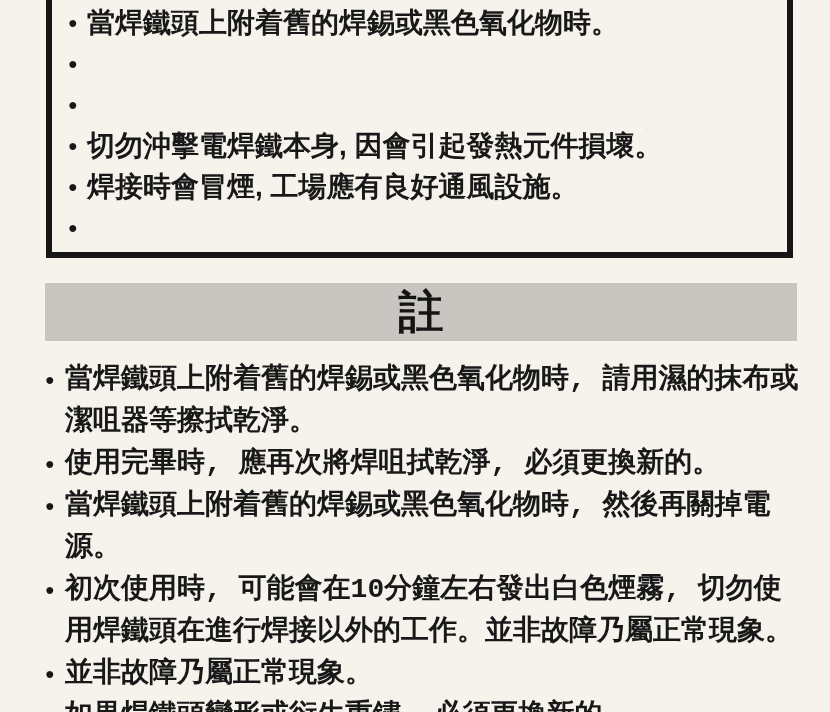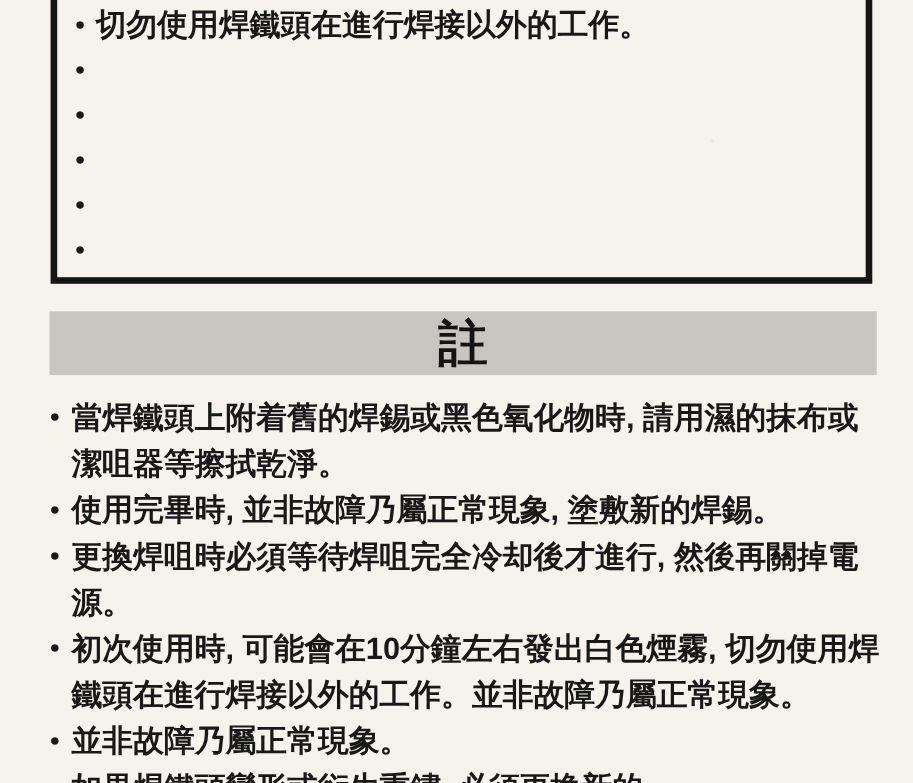--- a/index.html
+++ b/index.html
@@ -80,65 +80,68 @@
     font-weight: bold;
     line-height: 42px;
   }
   .note-item .bullet {
     width: 20px;
     line-height: 42px;
     font-size: 16px;
   }
   .n-text {
     flex: 1;
+    font-family: Liberation Mono, monospace;
   }
 </style>
 </head>
 <body>
 
 <div class="page">
 
   <div class="warning-box">
     <div class="w-item">
       <span class="bullet">●</span>
-      <span class="w-text">切勿使用焊鐵頭在進行焊接以外的工作。</span>
+      <span class="w-text">當焊鐵頭上附着舊的焊錫或黑色氧化物時。</span>
     </div>
     <div class="w-item">
       <span class="bullet">●</span>
     </div>
     <div class="w-item">
       <span class="bullet">●</span>
     </div>
     <div class="w-item">
       <span class="bullet">●</span>
+      <span class="w-text">切勿沖擊電焊鐵本身, 因會引起發熱元件損壞。</span>
     </div>
     <div class="w-item">
       <span class="bullet">●</span>
+      <span class="w-text">焊接時會冒煙, 工場應有良好通風設施。</span>
     </div>
     <div class="w-item">
       <span class="bullet">●</span>
     </div>
   </div>
 
   <div class="note-bar">
     <span class="note-title">註</span>
   </div>
 
   <div class="notes">
     <div class="note-item">
       <span class="bullet">●</span>
       <div class="n-text">當焊鐵頭上附着舊的焊錫或黑色氧化物時, 請用濕的抹布或潔咀器等擦拭乾淨。</div>
     </div>
     <div class="note-item">
       <span class="bullet">●</span>
-      <div class="n-text">使用完畢時, 並非故障乃屬正常現象, 塗敷新的焊錫。</div>
+      <div class="n-text">使用完畢時, 應再次將焊咀拭乾淨, 必須更換新的。</div>
     </div>
     <div class="note-item">
       <span class="bullet">●</span>
-      <div class="n-text">更換焊咀時必須等待焊咀完全冷却後才進行, 然後再關掉電源。</div>
+      <div class="n-text">當焊鐵頭上附着舊的焊錫或黑色氧化物時, 然後再關掉電源。</div>
     </div>
     <div class="note-item">
       <span class="bullet">●</span>
       <div class="n-text">初次使用時, 可能會在10分鐘左右發出白色煙霧, 切勿使用焊鐵頭在進行焊接以外的工作。並非故障乃屬正常現象。</div>
     </div>
     <div class="note-item">
       <span class="bullet">●</span>
       <div class="n-text">並非故障乃屬正常現象。</div>
     </div>
     <div class="note-item">

